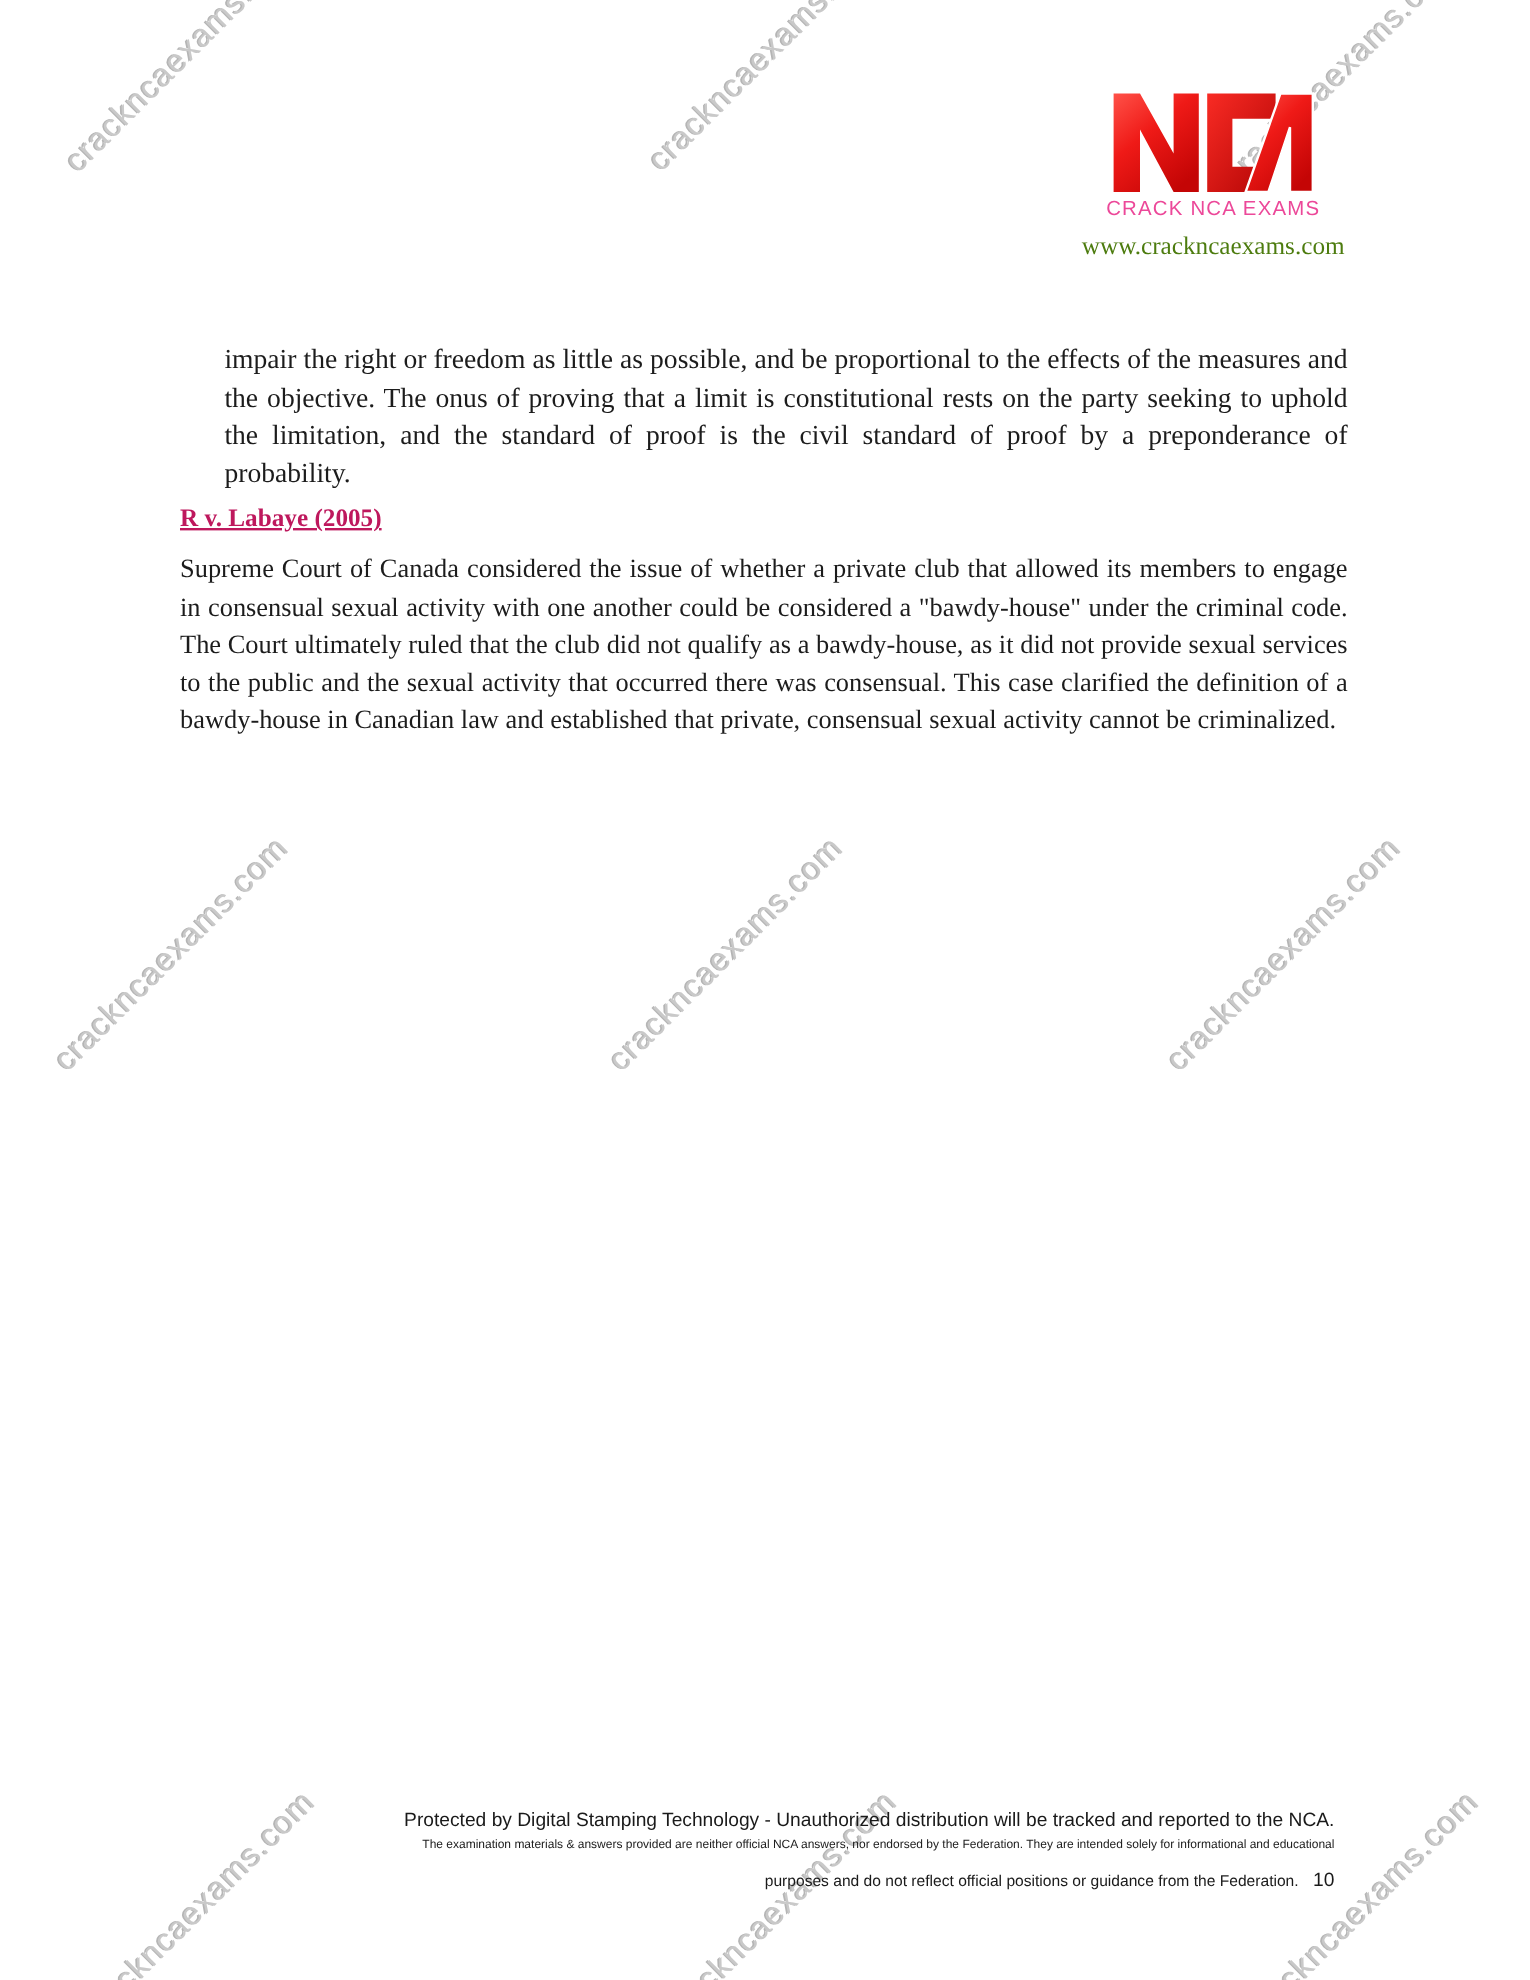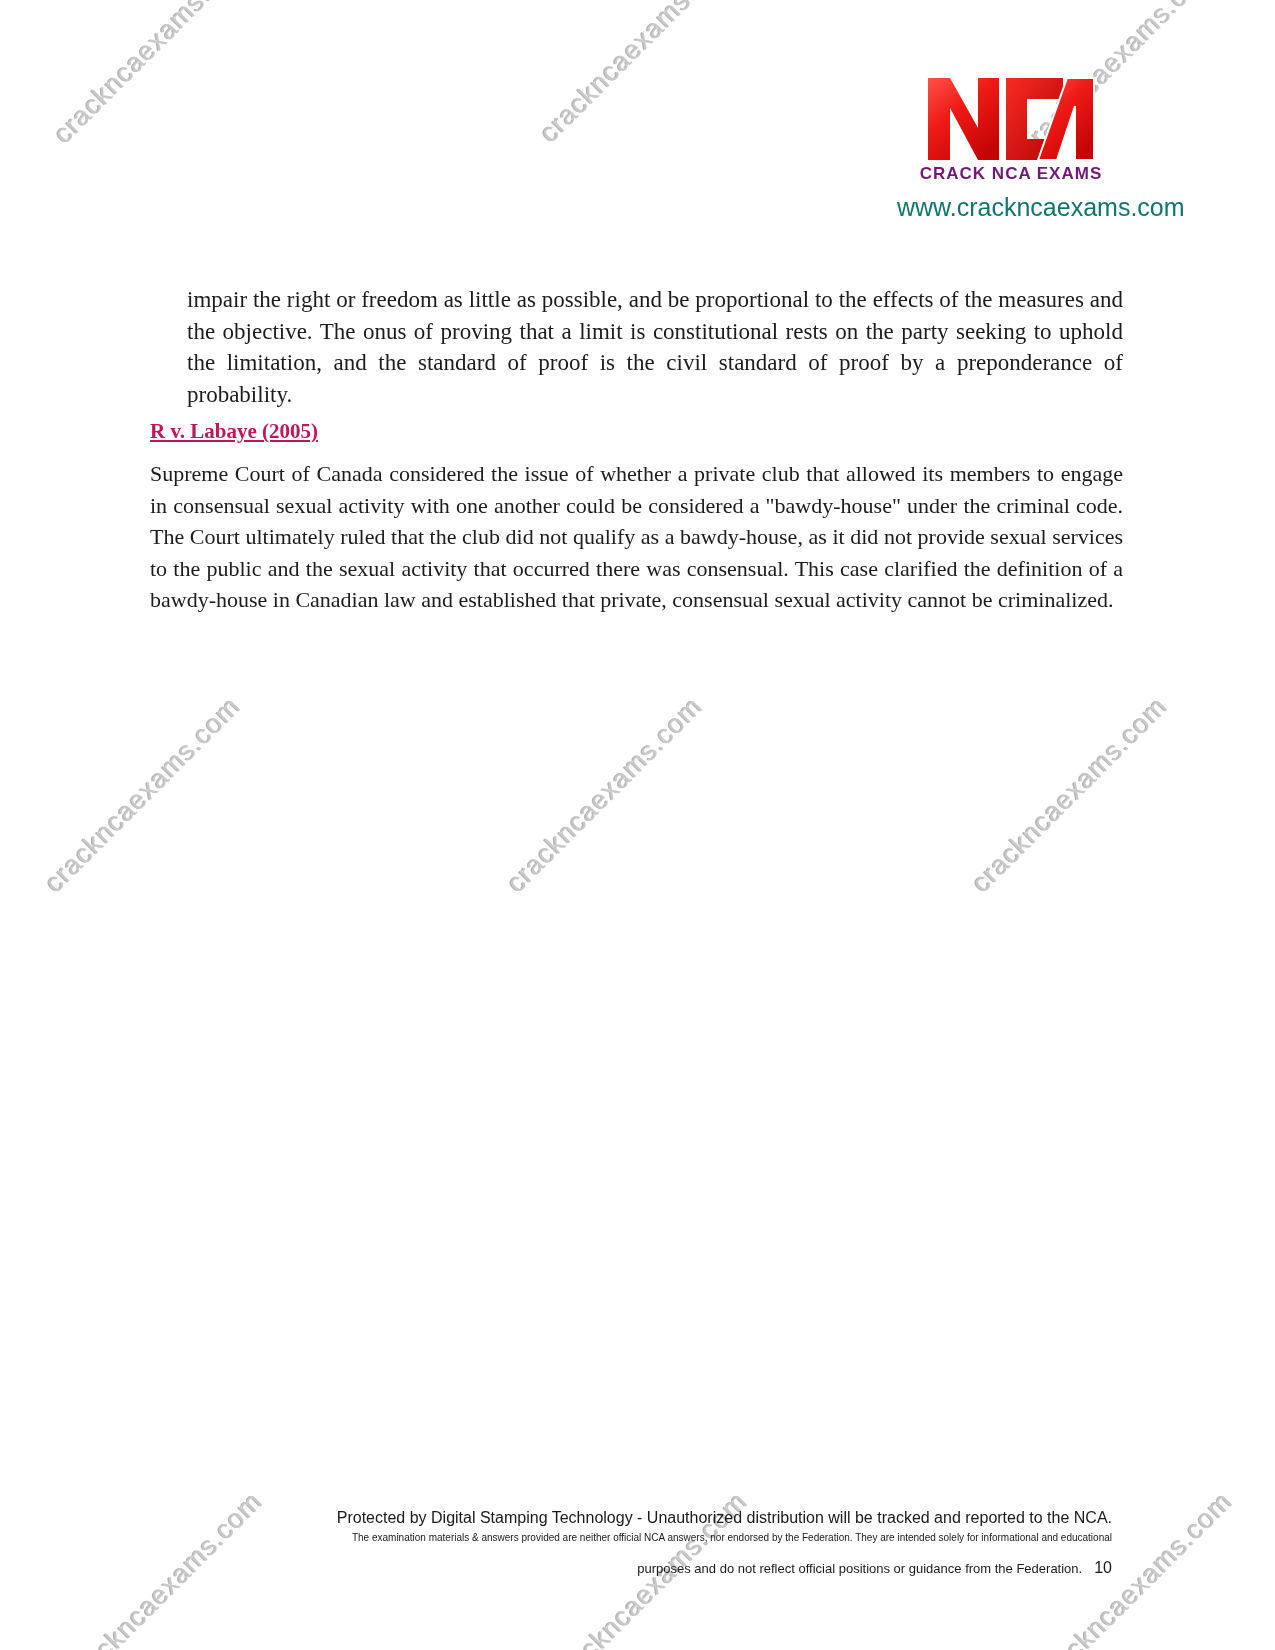--- a/index.html
+++ b/index.html
@@ -40,31 +40,31 @@
     position:absolute;
     left:897px; top:74px;
     width:228px;
     text-align:center;
     z-index:3;
   }
   .logo-mark { display:block; margin:0 auto; }
   .brand-line {
     margin-top:2px;
     font-family:"Liberation Sans","DejaVu Sans",sans-serif;
-    font-weight:700;
+    font-weight:400;
     font-size:17px;
     letter-spacing:1px;
-    color:#701a75;
+    color:#ec4899;
     white-space:nowrap;
   }
   .website-line {
     margin-top:9px;
-    font-family:Liberation Sans, sans-serif;
-    font-size:25px;
-    color:#0f766e;
+    font-family:Liberation Serif, serif;
+    font-size:21px;
+    color:#4d7c0f;
     white-space:nowrap;
   }
 
   
   .para1 {
     position:absolute;
     left:187px; top:261px;
     width:936px;
     font-size:23px;
     line-height:31.5px;

